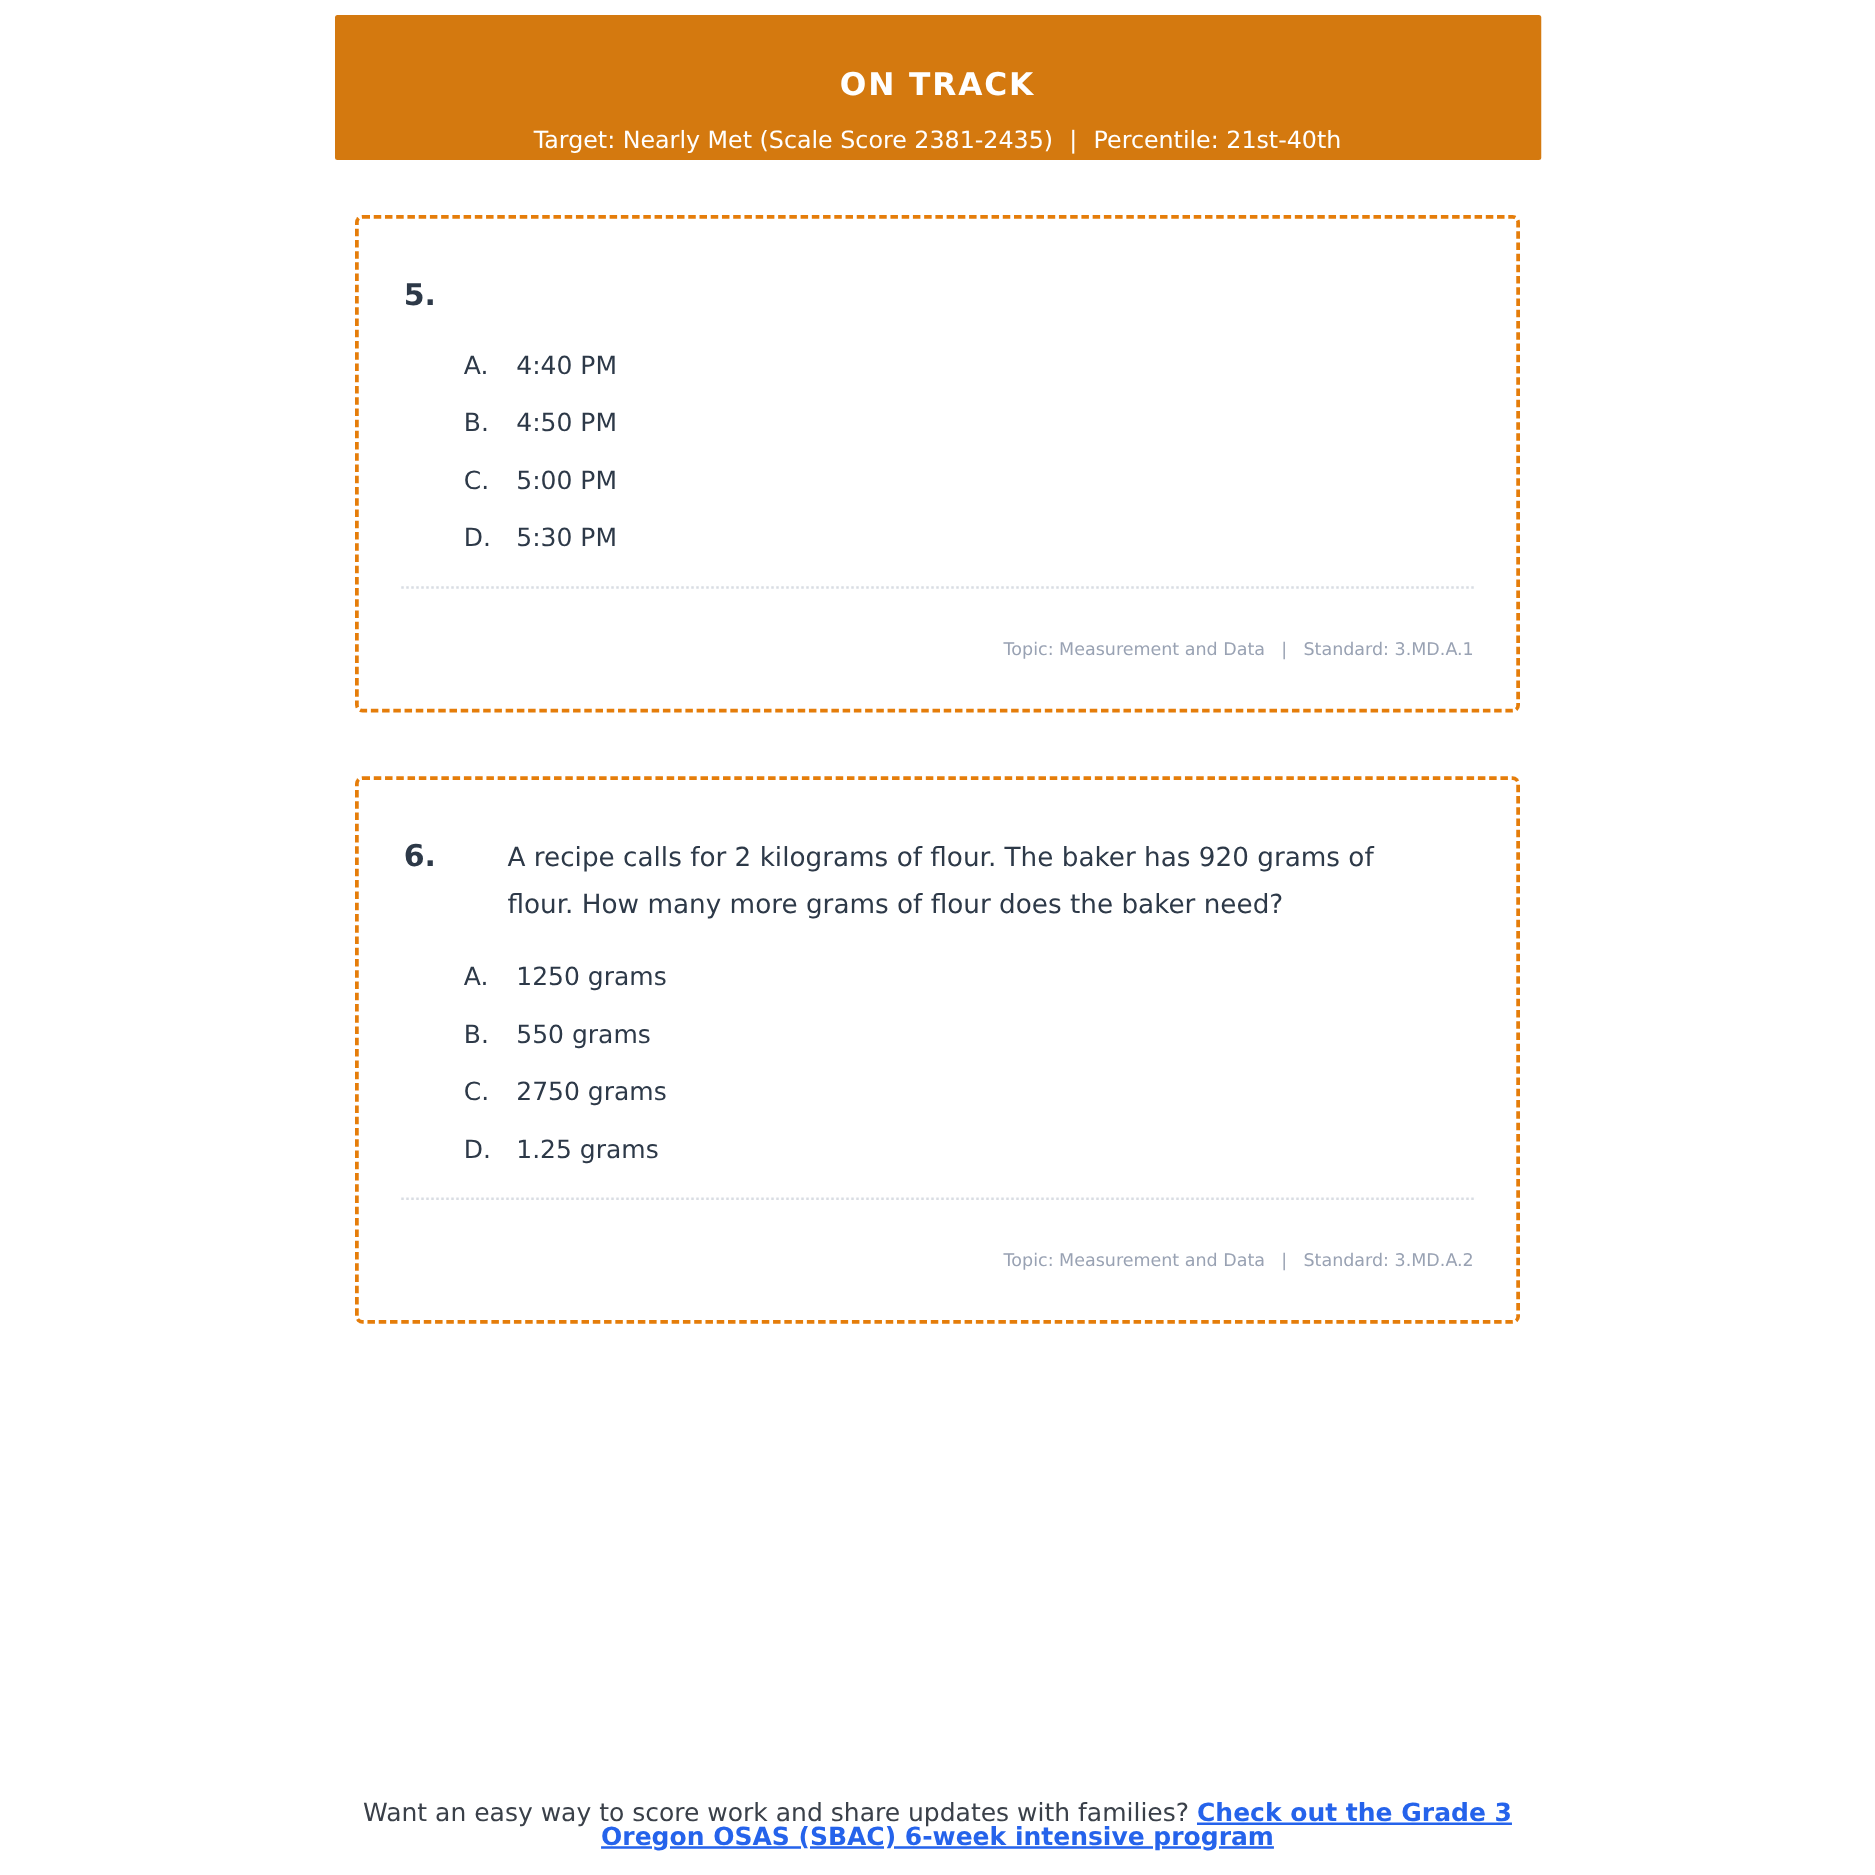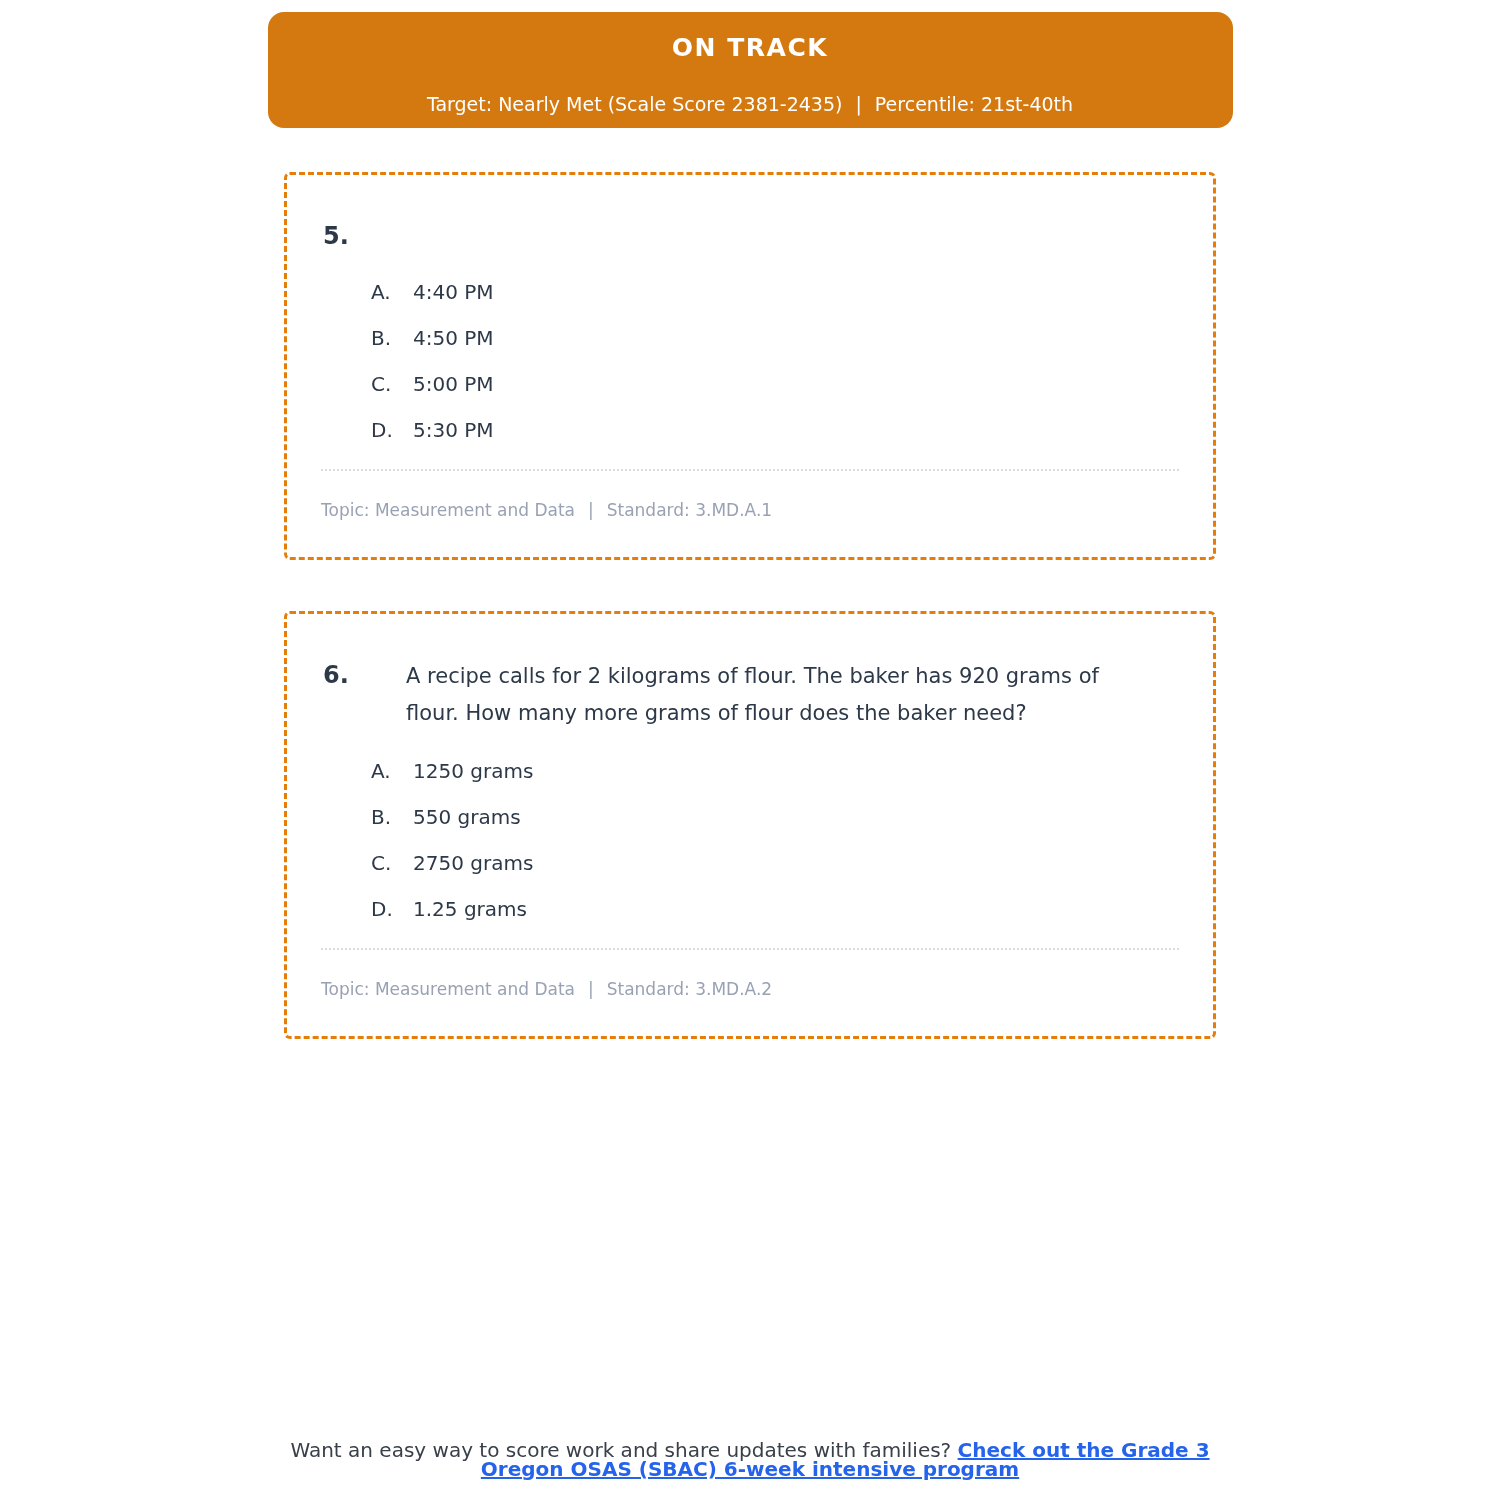--- a/index.html
+++ b/index.html
@@ -10,33 +10,33 @@
     position: relative;
     overflow: hidden;
   }
 
   
   .banner {
     width: 965px;
     margin: 12px auto 0;
     height: 116px;
     background: #D4790F;
-    border-radius: 16px;
+    border-radius: 2px;
     text-align: center;
     color: #ffffff;
-    padding-top: 22px;
+    padding-top: 42px;
   }
   .banner-title {
     font-size: 25px;
     font-weight: bold;
     letter-spacing: 1.5px;
     line-height: 28px;
   }
   .banner-subtitle {
-    margin-top: 30px;
+    margin-top: 18px;
     font-size: 19px;
     line-height: 24px;
     font-weight: normal;
   }
   .banner-subtitle .sep { margin: 0 13px; }
 
   
   .card {
     width: 932px;
     margin: 44px auto 0;
@@ -76,23 +76,23 @@
     color: #2D3948;
   }
   .option-letter { width: 42px; flex: 0 0 42px; }
 
   .meta-divider {
     border: 0;
     border-top: 2px dotted #D9DDE3;
     margin-top: 26px;
   }
   .meta {
-    margin-top: 28px;
-    text-align: left;
-    font-size: 17px;
+    margin-top: 38px;
+    text-align: right;
+    font-size: 14px;
     line-height: 22px;
     color: #99A2B3;
   }
   .meta .sep { margin: 0 13px; }
 
   
   .footer {
     position: absolute;
     left: 50%;
     transform: translateX(-50%);

